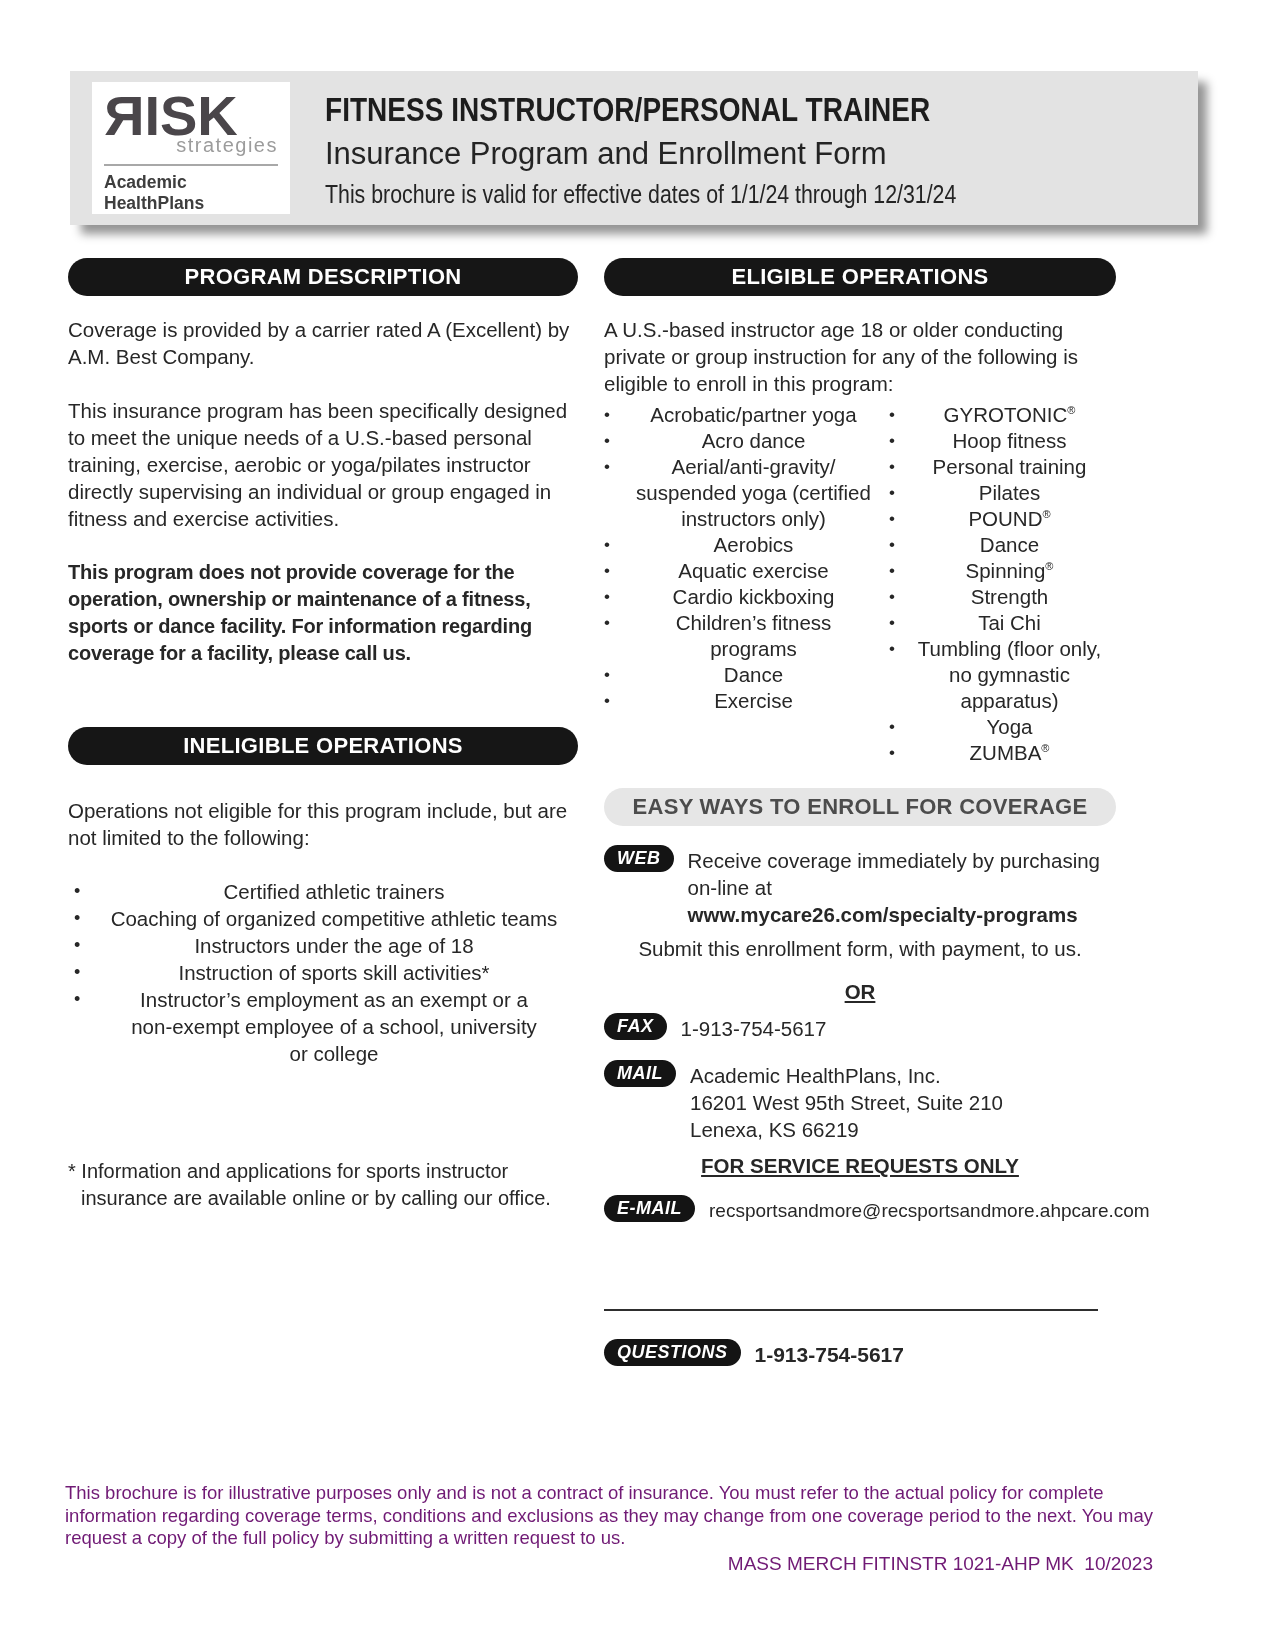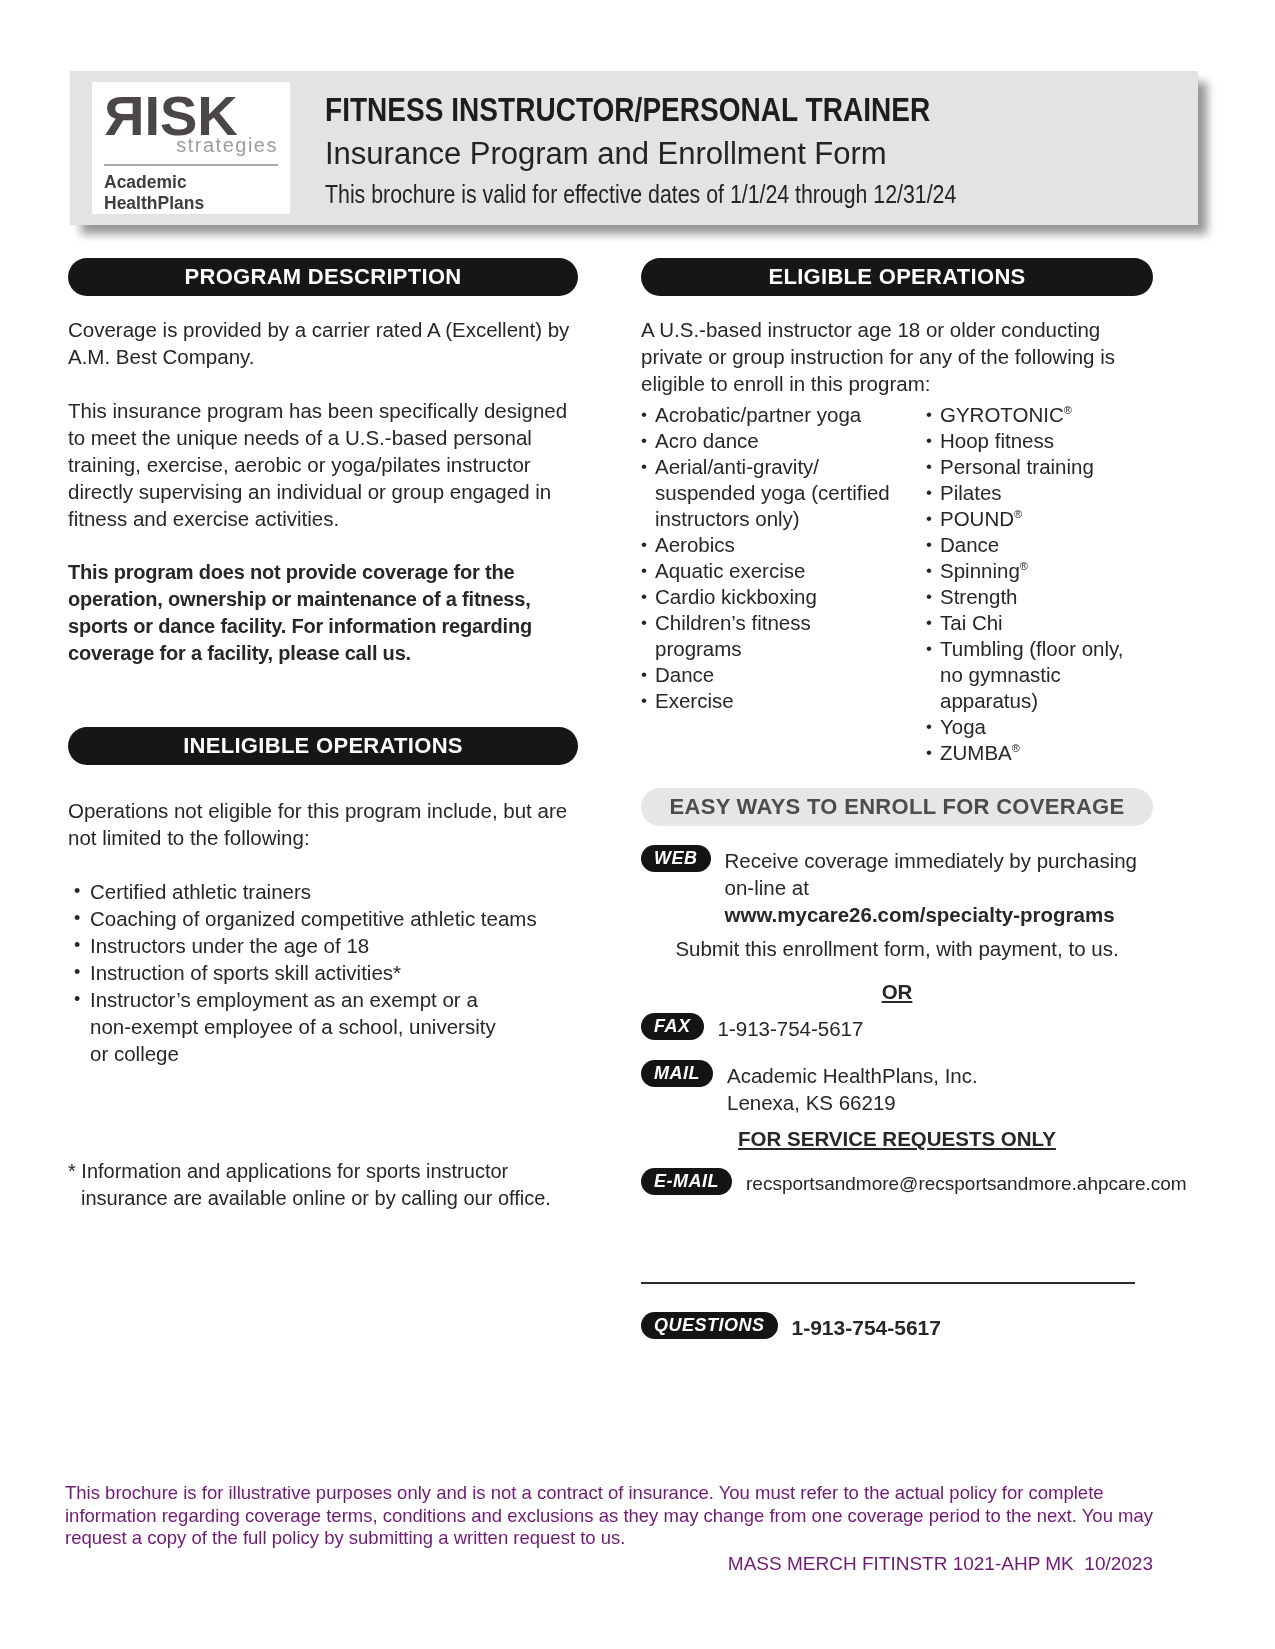--- a/index.html
+++ b/index.html
@@ -28,40 +28,40 @@
     font-size:33px; font-weight:bold; color:#1d1d1d; white-space:nowrap;
     transform:scaleX(0.85); transform-origin:left center;
   }
   .doc-subtitle { font-size:31px; color:#242424; margin-top:7px; white-space:nowrap; }
   .doc-validity {
     font-size:26px; color:#242424; margin-top:7px; white-space:nowrap;
     transform:scaleX(0.82); transform-origin:left center;
   }
 
   
-  .columns { position:absolute; left:68px; top:258px; width:1069px; display:flex; gap:63px; }
+  .columns { position:absolute; left:68px; top:258px; width:1069px; display:flex; gap:26px; }
   .col-left  { width:510px; flex:none; }
   .col-right { width:512px; flex:none; }
 
   .pill {
     background:#161616; color:#ffffff; border-radius:19px; height:38px; line-height:38px;
     text-align:center; font-weight:bold; font-size:22px; letter-spacing:0.3px;
   }
   .col-left .pill  { margin-bottom:20px; }
   .col-right .pill { margin-bottom:20px; }
 
   .body-text { font-size:20.5px; line-height:27px; color:#272727; }
   p.para { margin:0 0 27px 0; }
   p.bold-para { font-weight:bold; font-size:20px; letter-spacing:-0.2px; margin:0 0 60px 0; }
   .pill-2 { margin-bottom:32px !important; }
 
   .ulist { margin:0; }
   .li { display:flex; align-items:flex-start; }
   .li .dot { flex:none; }
-  .li .txt { flex:1; white-space:pre-line; }
+  .li .txt { flex:1; white-space:pre-line;text-align:center; }
   .inel-list { margin-top:27px; }
   .inel-list .dot { width:22px; padding-left:6px; box-sizing:border-box; font-size:18px; }
 
   .footnote {
     margin-top:91px; font-size:20px; line-height:27px;
     white-space:pre-line; padding-left:13px; text-indent:-13px;
   }
 
   
   .two-col { display:flex; margin-top:5px; margin-bottom:22px; }
@@ -269,20 +269,21 @@
 
       <div class="row fax-row">
         <span class="badge">FAX</span>
         <div class="row-text">1-913-754-5617</div>
       </div>
 
       <div class="row mail-row">
         <span class="badge">MAIL</span>
         <div class="row-text">
           <div>Academic HealthPlans, Inc.</div>
+          <div>16201 West 95th Street, Suite 210</div>
           <div>Lenexa, KS 66219</div>
         </div>
       </div>
 
       <div class="center-line service-line">FOR SERVICE REQUESTS ONLY</div>
 
       <div class="row">
         <span class="badge">E-MAIL</span>
         <div class="row-text email-text">recsportsandmore@recsportsandmore.ahpcare.com</div>
       </div>

